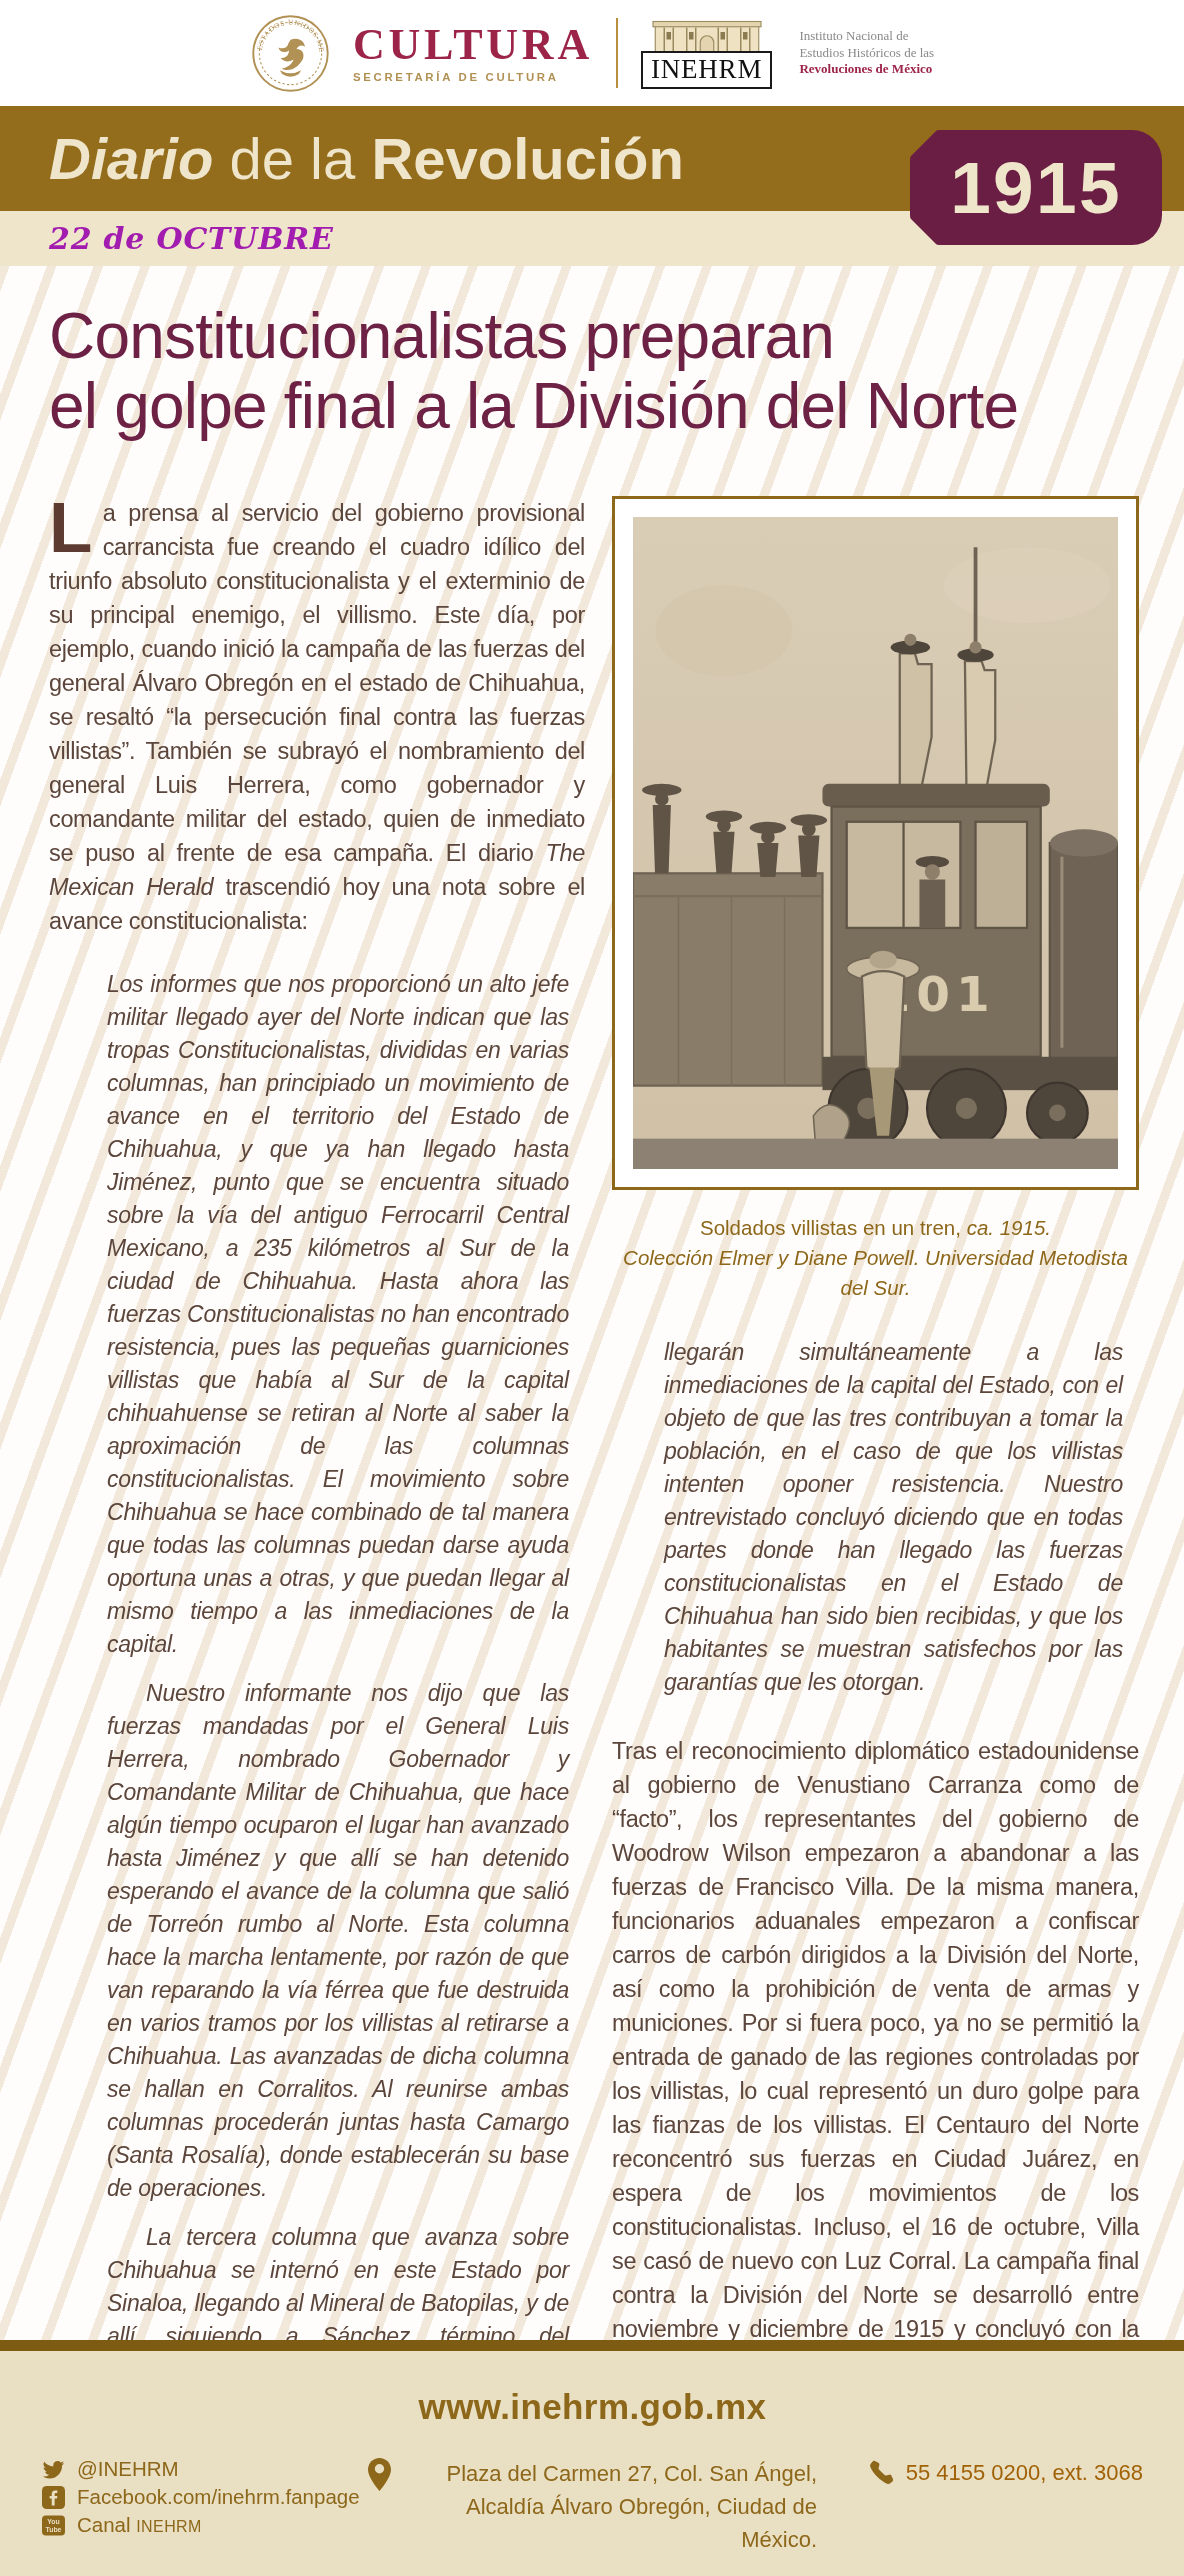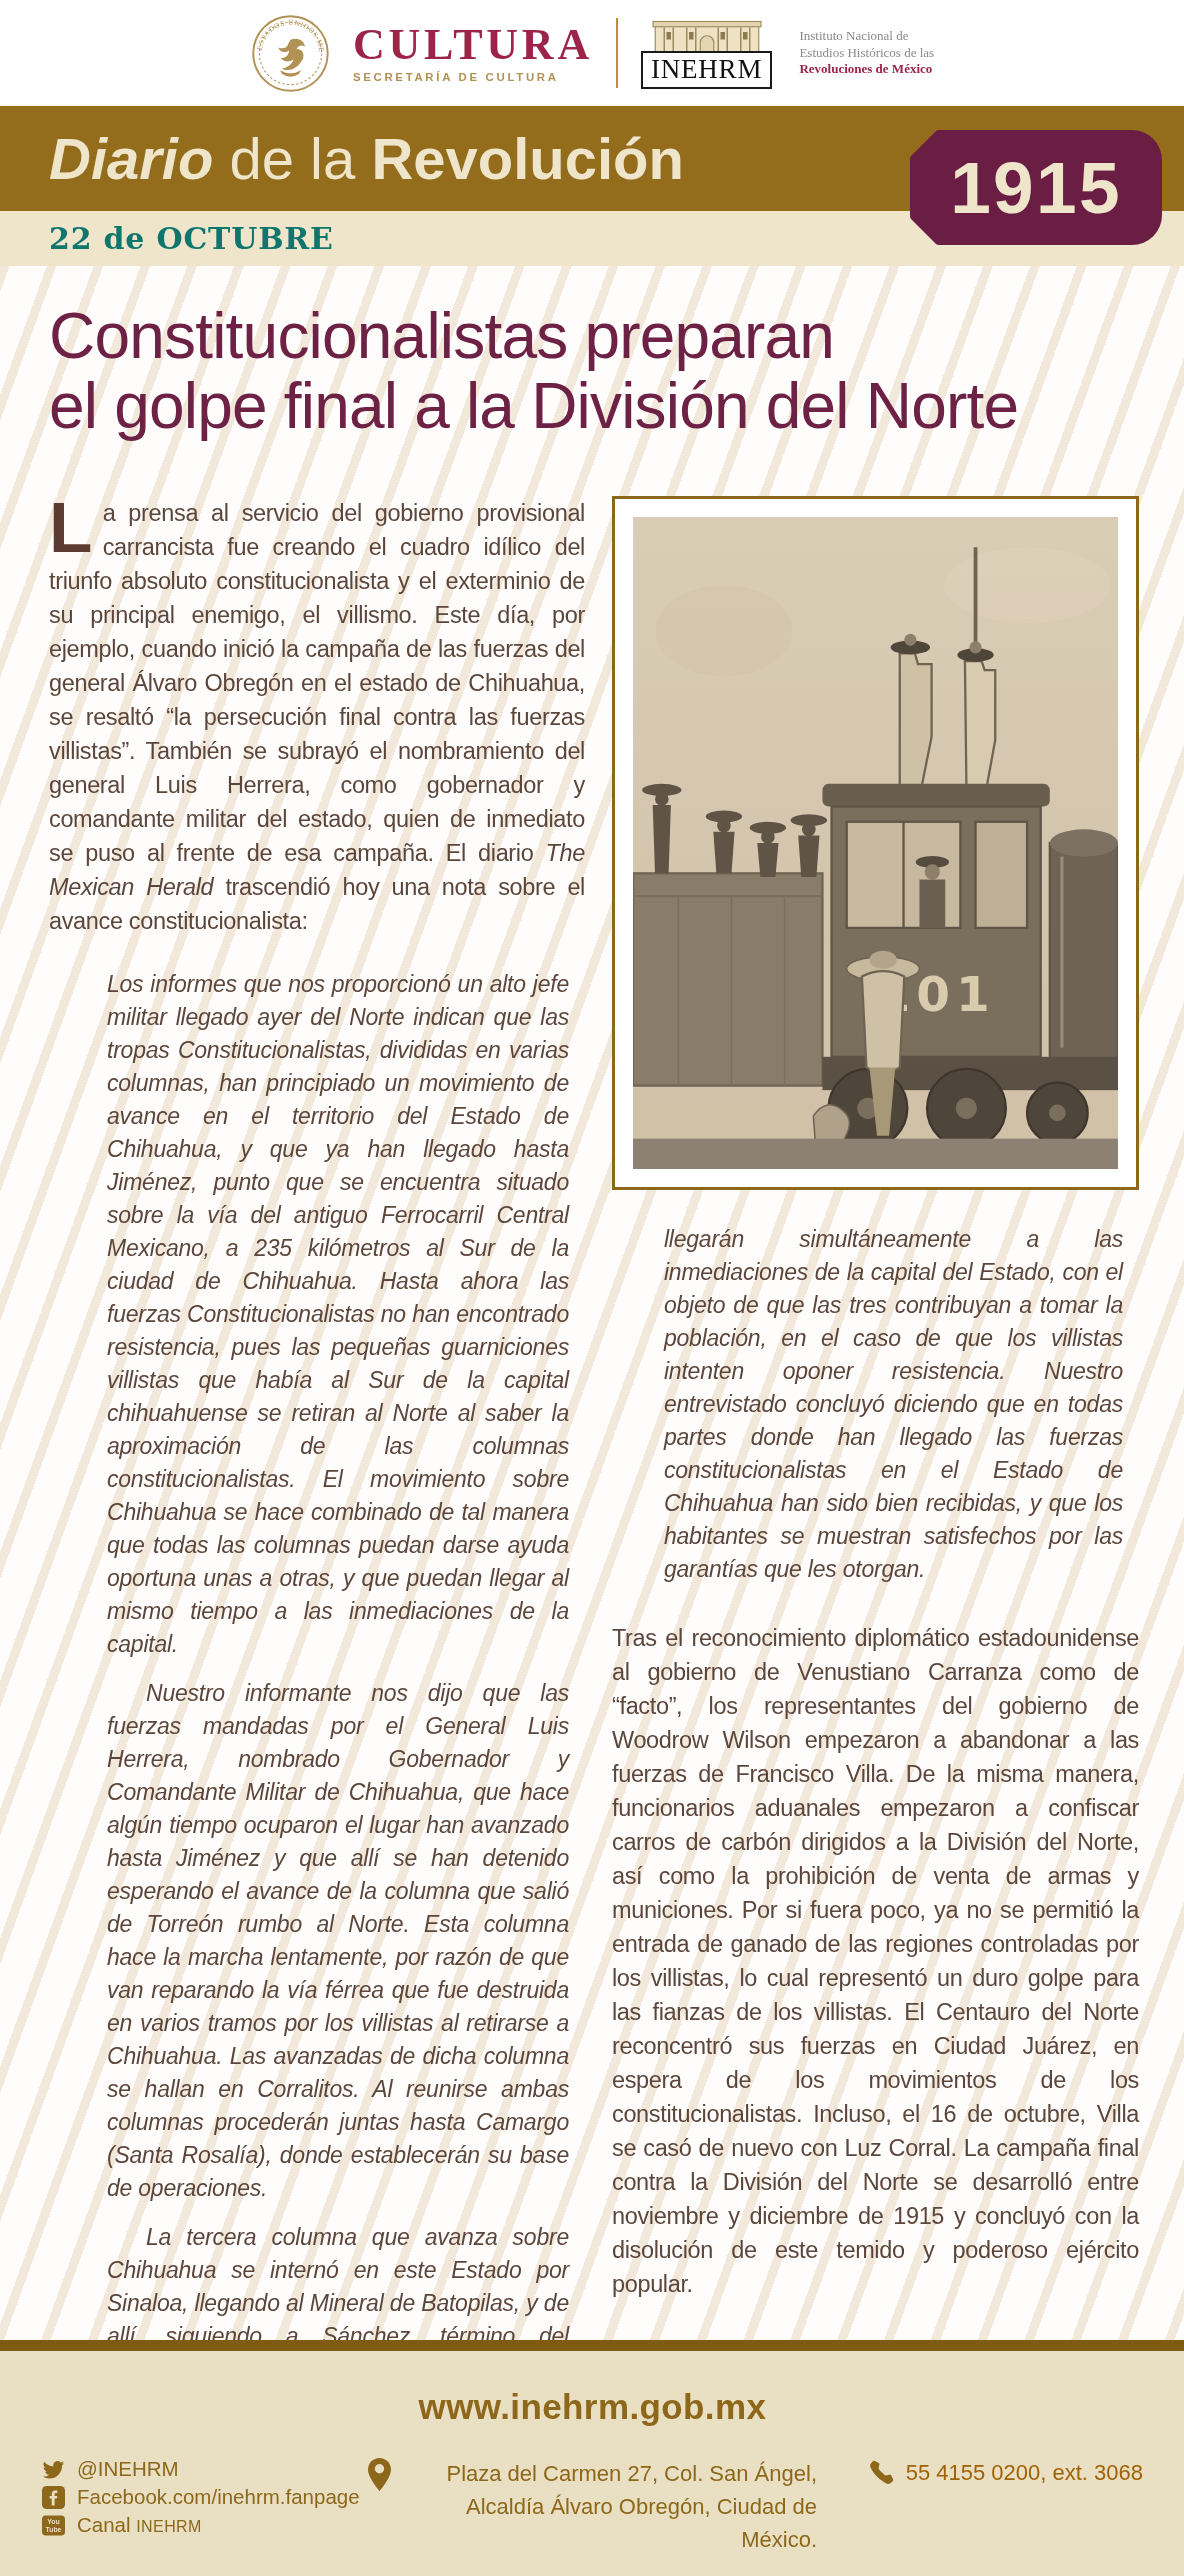--- a/index.html
+++ b/index.html
@@ -32,22 +32,22 @@
   .diario .t-bold{font-weight:bold;}
 
   .badge-1915{position:absolute;left:910px;top:130px;width:252px;height:115px;background:#6B1E43;
     display:flex;align-items:center;justify-content:center;z-index:5;
     clip-path:polygon(27px 0,100% 0,100% 100%,27px 100%,0 calc(100% - 27px),0 27px);border-radius:30px;}
   .badge-1915 span{color:#EFE5CB;font-size:73px;font-weight:600;letter-spacing:2.3px;}
 
   
   .band-cream{position:absolute;top:211px;left:0;width:100%;height:55px;background:#EFE5CB;
     display:flex;align-items:center;padding-left:49px;box-sizing:border-box;}
-  .date-text{font-family:"DejaVu Serif",serif;font-weight:bold;font-size:30px;color:#0f766e;
-    letter-spacing:0.8px;}
+  .date-text{font-family:"DejaVu Serif",serif;font-weight:bold;font-size:30px;color:#a21caf;
+    letter-spacing:0.8px;font-style:italic;}
 
   
   .main{position:absolute;top:266px;left:0;width:100%;height:2074px;overflow:hidden;
     background:repeating-linear-gradient(110deg, rgba(232,215,192,.55) 0 9px, rgba(255,255,255,0) 9px 44px),#fefdfb;}
   .headline{margin:35px 1px 0 49px;color:#6D2145;font-weight:normal;font-size:64px;
     line-height:70px;letter-spacing:-0.8px;}
   .headline span{display:block;}
   .columns{display:flex;gap:27px;margin:55px 46px 0 49px;align-items:flex-start;}
   .col-left{width:538px;}
   .col-right{width:529px;}
@@ -248,20 +248,24 @@
               <ellipse cx="330" cy="596" rx="48" ry="16" fill="#C7B99E" stroke="#6F6453" stroke-width="2"></ellipse>
               <ellipse cx="330" cy="584" rx="18" ry="12" fill="#B3A58B"></ellipse>
               <path d="M302 606 q28 -14 56 0 l-6 120 q-22 12 -44 0 z" fill="#CFC1A6" stroke="#6F6453" stroke-width="3"></path>
               <path d="M312 726 l10 90 h16 l8 -90 z" fill="#A79878"></path>
             </g>
 
             <path d="M238 790 q18 -26 40 -6 q14 12 2 34 l-10 26 h-28 z" fill="#B0A28A" stroke="#6F6453" stroke-width="2"></path>
             <rect x="0" y="820" width="640" height="40" fill="#8C8172"></rect>
           </svg>
         </figure>
+        <figcaption class="caption">
+          <div><span>Soldados villistas en un tren, </span><span class="cap-italic">ca. 1915.</span></div>
+          <div class="cap-italic">Colección Elmer y Diane Powell. Universidad Metodista del Sur.</div>
+        </figcaption>
         <blockquote class="quote-right">
           <p>llegarán simultáneamente a las inmediaciones de la capital del Estado, con el objeto de que las tres contribuyan a tomar la población, en el caso de que los villistas intenten oponer resistencia. Nuestro entrevistado concluyó diciendo que en todas partes donde han llegado las fuerzas constitucionalistas en el Estado de Chihuahua han sido bien recibidas, y que los habitantes se muestran satisfechos por las garantías que les otorgan.</p>
         </blockquote>
         <p class="body-text closing">Tras el reconocimiento diplomático estadounidense al gobierno de Venustiano Carranza como de “facto”, los representantes del gobierno de Woodrow Wilson empezaron a abandonar a las fuerzas de Francisco Villa. De la misma manera, funcionarios aduanales empezaron a confiscar carros de carbón dirigidos a la División del Norte, así como la prohibición de venta de armas y municiones. Por si fuera poco, ya no se permitió la entrada de ganado de las regiones controladas por los villistas, lo cual representó un duro golpe para las fianzas de los villistas. El Centauro del Norte reconcentró sus fuerzas en Ciudad Juárez, en espera de los movimientos de los constitucionalistas. Incluso, el 16 de octubre, Villa se casó de nuevo con Luz Corral. La campaña final contra la División del Norte se desarrolló entre noviembre y diciembre de 1915 y concluyó con la disolución de este temido y poderoso ejército popular.</p>
       </div>
 
     </div>
   </div>
 
   <div class="footer-rule"></div>

